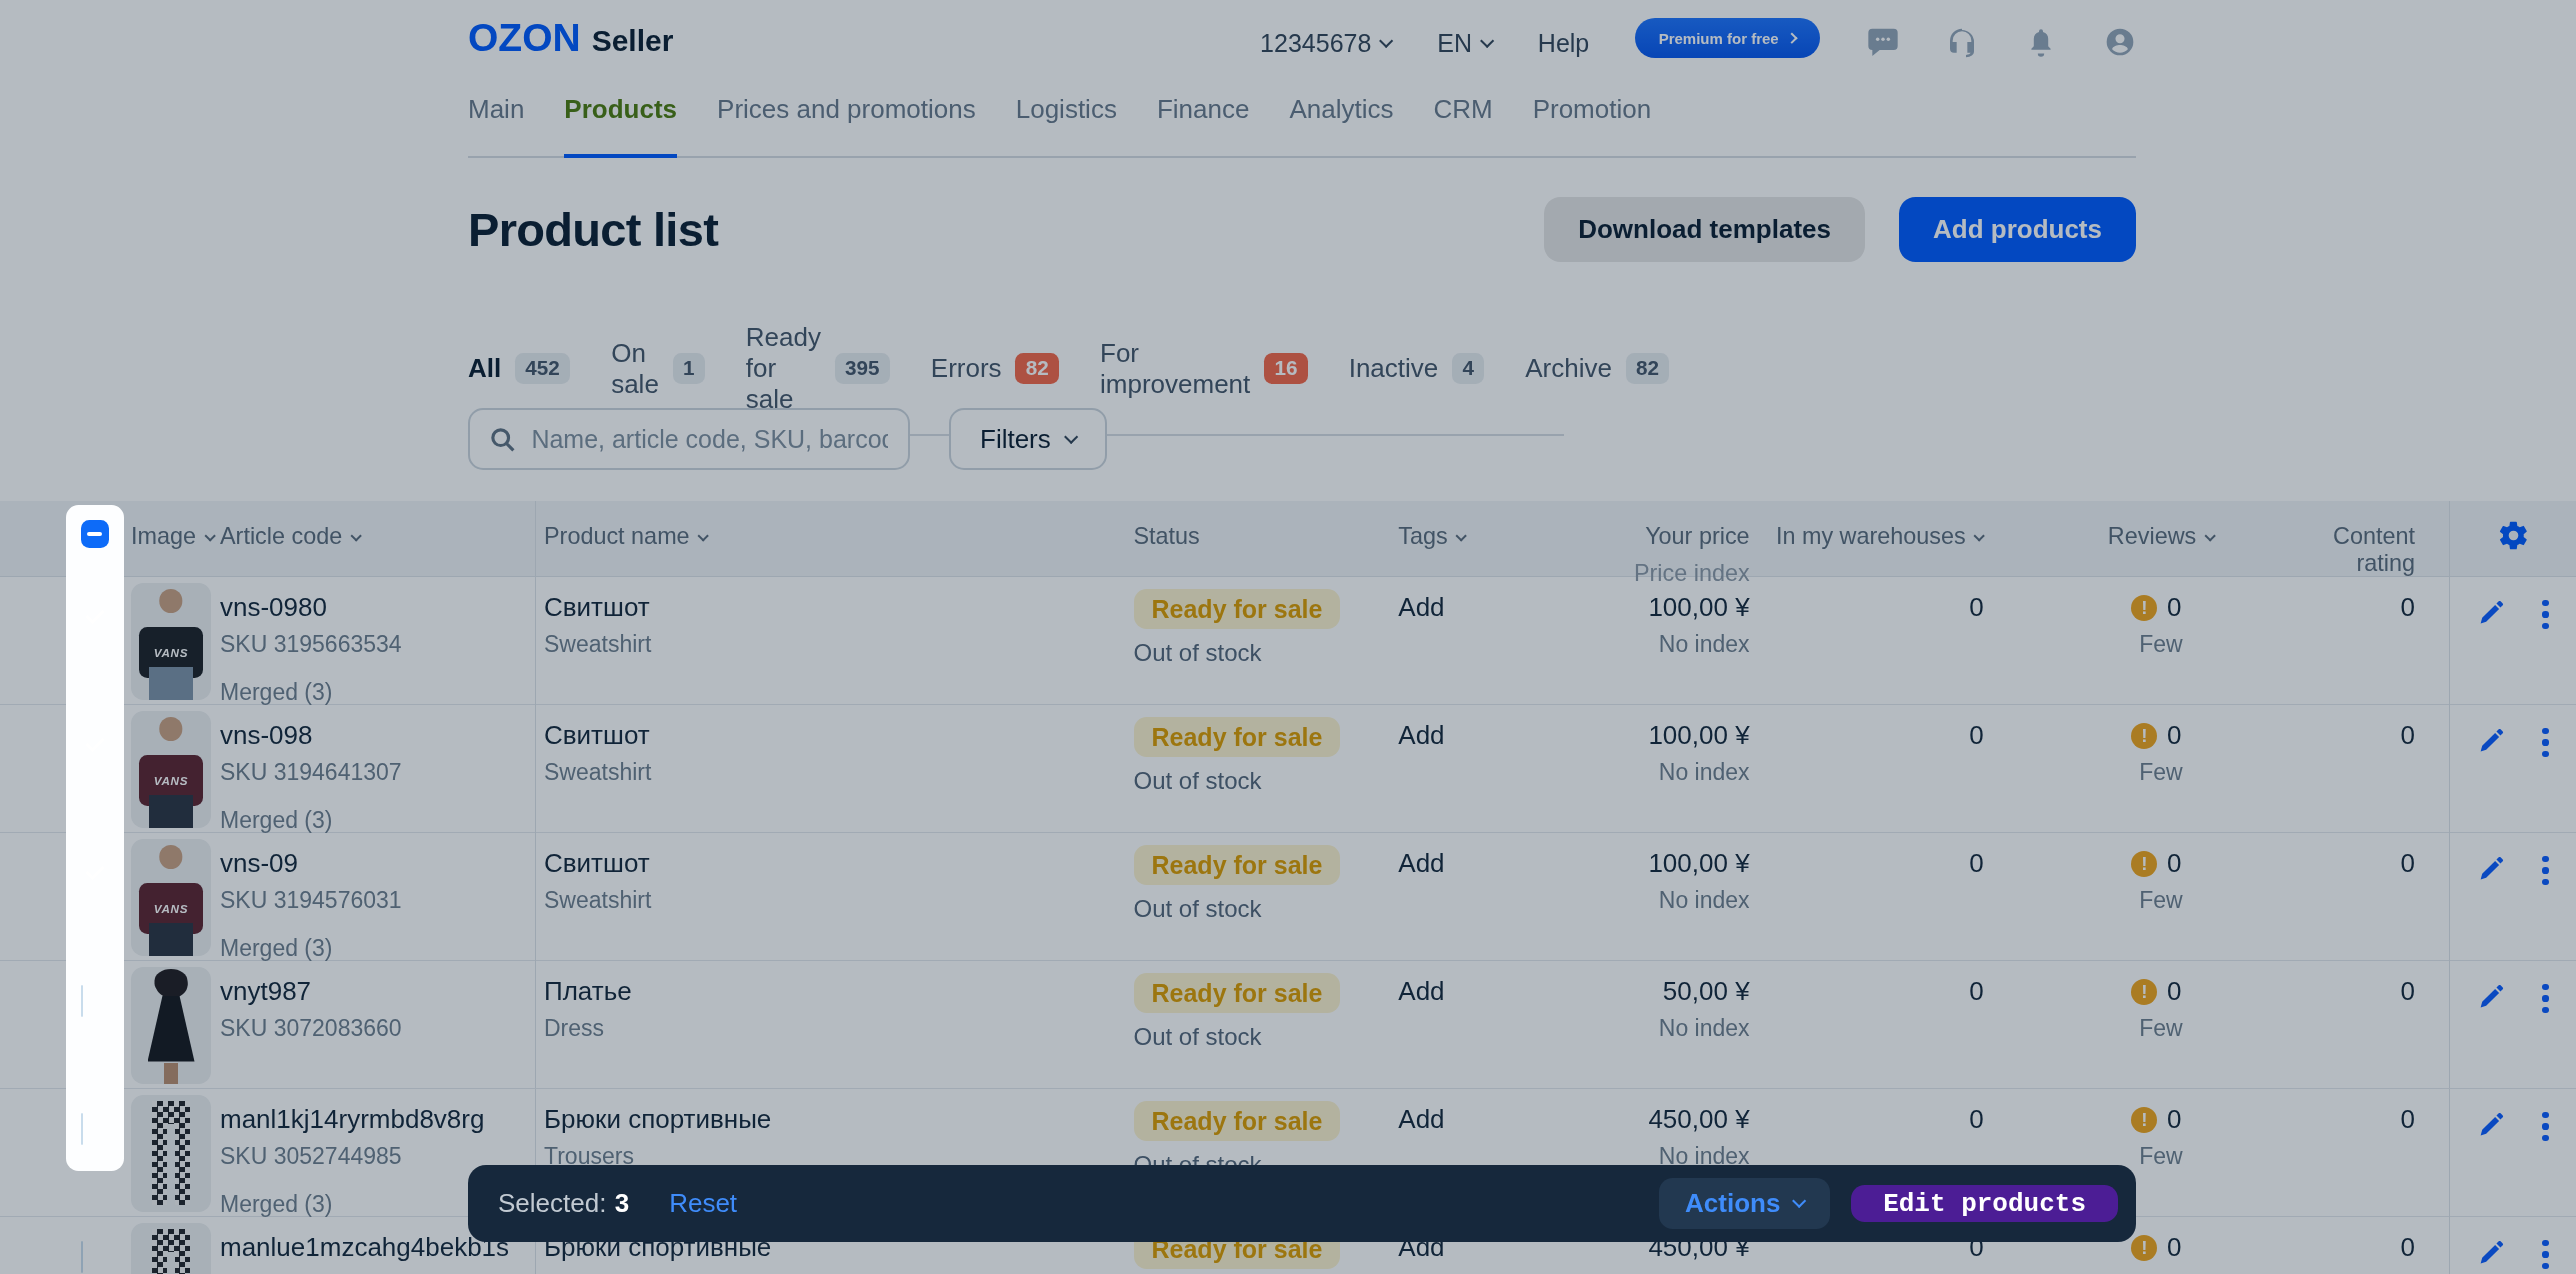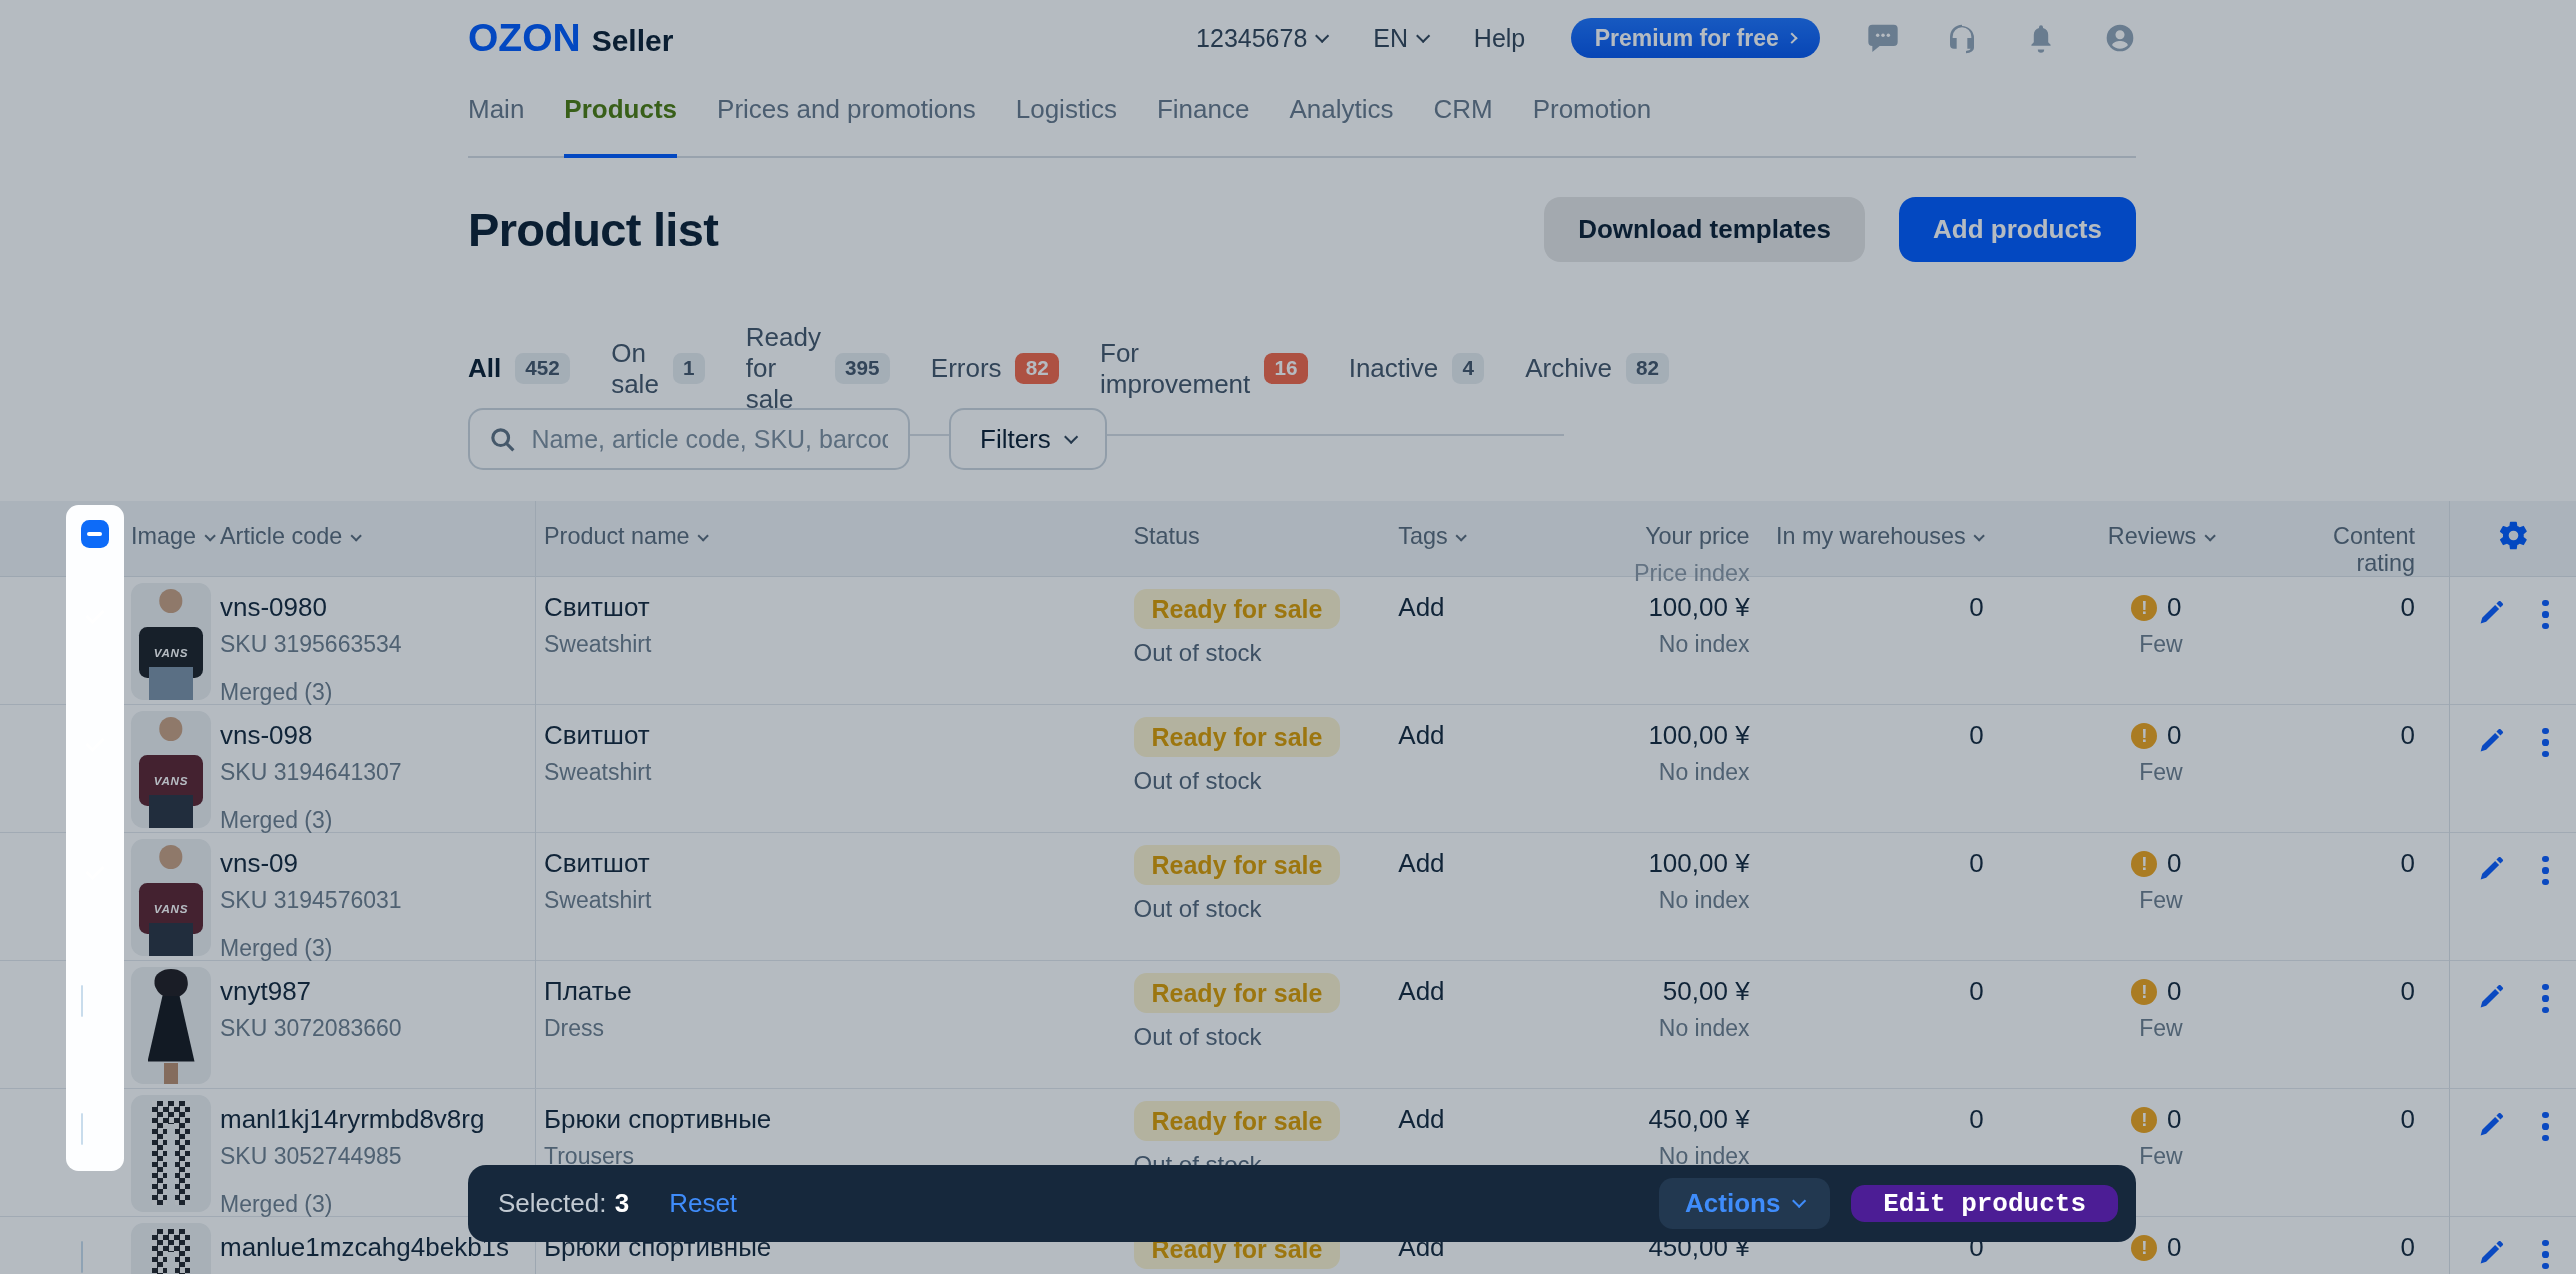--- a/index.html
+++ b/index.html
@@ -6,26 +6,26 @@
   *{box-sizing:border-box;}
   .canvas{
     position:relative;width:2576px;height:1275px;overflow:hidden;background:#ffffff;
     font-family:"Liberation Sans", sans-serif;color:#14283c;
   }
   
   .topbar{position:absolute;left:468px;top:0;width:1668px;height:76px;display:flex;align-items:center;justify-content:space-between;}
   .logo{display:flex;align-items:baseline;cursor:pointer;}
   .logo .oz{font-size:39px;font-weight:800;color:#005bff;letter-spacing:0;}
   .logo .seller{font-size:30px;font-weight:600;color:#0b1f33;margin-left:11px;}
-  .top-right{display:flex;align-items:center;gap:46px;}
+  .top-right{display:flex;align-items:flex-end;gap:46px;}
   .top-item{font-size:25px;color:#33465a;display:flex;align-items:center;cursor:pointer;}
   .chev{display:inline-block;width:10.3px;height:10.3px;border-right:2.8px solid currentColor;border-bottom:2.8px solid currentColor;transform:rotate(45deg);margin-left:9.6px;margin-top:-4.1px;}
   .chev.right{transform:rotate(-45deg);margin-top:0;}
   .premium{height:40px;padding:0 23.4px;border-radius:20.7px;background:linear-gradient(180deg,#1e74ff,#0757ef);
-    color:#fff;font-size:23px;font-weight:bold;display:flex;align-items:center;gap:9.6px;cursor:pointer;}
+    color:#fff;font-size:15px;font-weight:bold;display:flex;align-items:center;gap:9.6px;cursor:pointer;}
   .premium .chev{border-width:0 2.8px 2.8px 0;border-color:#fff;width:8.3px;height:8.3px;margin:0;}
   .icon-btn{width:33px;height:33px;display:flex;align-items:center;justify-content:center;cursor:pointer;}
   .icon-btn svg{width:32px;height:32px;fill:#93a5b8;}
   
   .nav{position:absolute;left:468px;top:76px;width:1668px;border-bottom:2.1px solid #d6dce2;display:flex;gap:40px;}
   .nav-tab{font-size:26px;color:#67798c;padding:18px 0 29px;cursor:pointer;border-bottom:4.1px solid transparent;margin-bottom:-2.1px;}
   .nav-tab.active{color:#4d7c0f;font-weight:bold;border-bottom-color:#005bff;}
   
   .page-head{position:absolute;left:468px;top:197px;width:1668px;display:flex;align-items:center;justify-content:space-between;}
   .page-title{font-size:47px;font-weight:bold;color:#0b1f33;margin:0;letter-spacing:-0.7px;}

